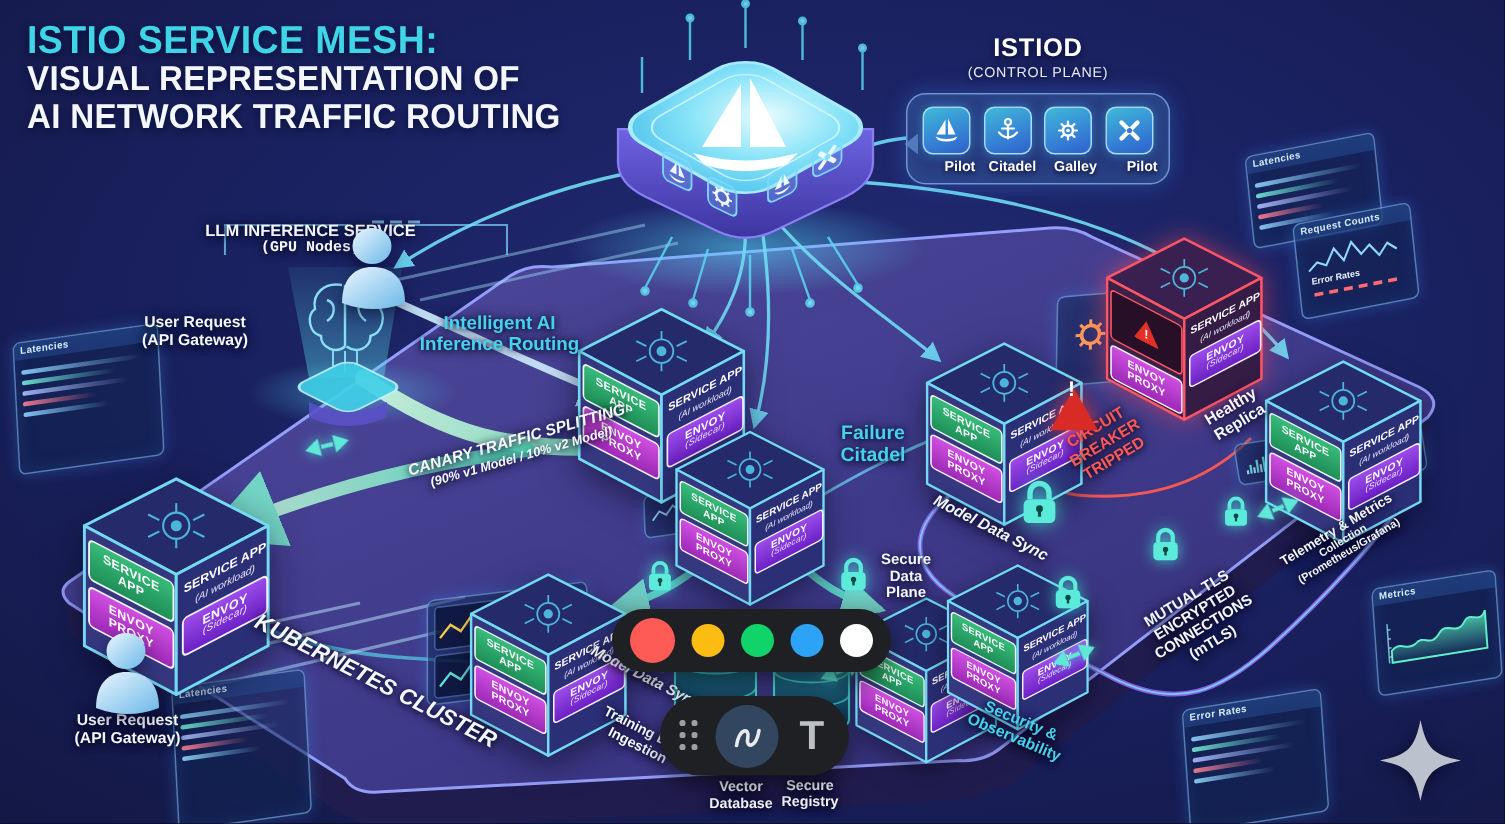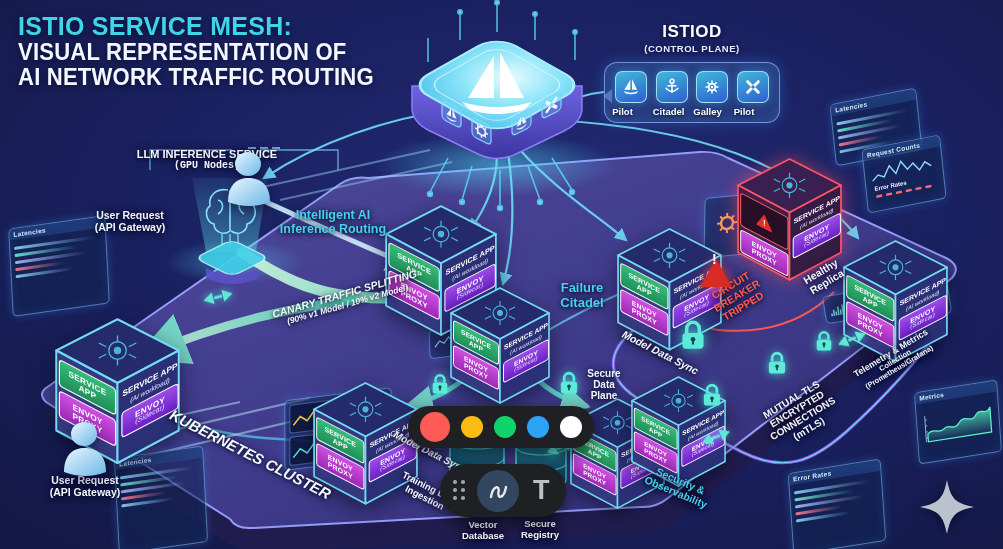--- a/index.html
+++ b/index.html
@@ -9,26 +9,26 @@
       radial-gradient(900px 500px at 55% 40%, #222b74 0%, #1a2160 45%, #12163f 100%);
   }
   svg{display:block}
   
   #title{position:absolute;left:18px;top:12px;line-height:1.08;transform:scaleX(.96);transform-origin:left top;z-index:20}
   #title .t1{color:#3fd4e8;font-size:26px;font-weight:800;letter-spacing:.3px;text-shadow:0 2px 6px rgba(0,10,40,.7)}
   #title .t2{color:#f4f7ff;font-size:23px;font-weight:800;letter-spacing:.2px;text-shadow:0 2px 6px rgba(0,10,40,.7)}
   
   #istiod{position:absolute;left:604px;top:22px;width:176px;text-align:center;z-index:20}
   #istiod .it{color:#fff;font-weight:800;font-size:17px;letter-spacing:.5px;text-shadow:0 2px 5px rgba(0,0,30,.8)}
-  #istiod .is{color:#e8eeff;font-weight:700;font-size:9.5px;letter-spacing:.5px;margin-top:1px;text-shadow:0 1px 4px rgba(0,0,30,.8)}
+  #istiod .is{color:#e8eeff;font-weight:400;font-size:9.5px;letter-spacing:.5px;margin-top:1px;text-shadow:0 1px 4px rgba(0,0,30,.8)}
   #istiod .box{position:relative;margin-top:8px;background:rgba(52,86,150,.45);border:1px solid rgba(150,200,255,.65);
     border-radius:13px;padding:8px 6px 5px;display:flex;justify-content:space-around;
     box-shadow:0 0 14px rgba(60,140,255,.35), inset 0 0 18px rgba(90,160,255,.18)}
   #istiod .box:before{content:"";position:absolute;left:-9px;top:26px;border:7px solid transparent;border-right:9px solid rgba(95,140,205,.75)}
-  .icomp{width:38px;text-align:left}
+  .icomp{width:38px;text-align:right}
   .icomp .tile{width:30px;height:30px;margin:0 auto;border-radius:7px;display:flex;align-items:center;justify-content:center;
     background:linear-gradient(160deg,#3fb9d9,#2f5fd0);border:1px solid rgba(190,240,255,.8);box-shadow:0 0 8px rgba(70,180,255,.5)}
   .icomp .lb{color:#fff;font-size:9.5px;font-weight:700;margin-top:3px;text-shadow:0 1px 3px rgba(0,0,30,.8)}
   
   .dlabel{position:absolute;font-weight:700;text-align:center;line-height:1.12;white-space:nowrap;
     text-shadow:0 1px 4px rgba(3,6,28,.9), 0 0 8px rgba(3,6,28,.5);z-index:12}
   .dlabel .lb-line{display:block}
   
   .cube{position:absolute;width:100px;height:118px;transform-origin:top left;z-index:10;
     filter:drop-shadow(0 6px 10px rgba(5,5,30,.55))}
@@ -390,21 +390,21 @@
     <div class="dlabel" style="left: 250px; top: 455px; color: rgb(244, 247, 255); font-size: 15px; transform: translate(-50%, -50%) rotate(27deg); font-style: italic;">
       <span class="lb-line">KUBERNETES CLUSTER</span>
     </div>
     <div class="dlabel" style="left: 430px; top: 452px; color: rgb(244, 247, 255); font-size: 10px; transform: translate(-50%, -50%) rotate(27deg); font-style: italic;">
       <span class="lb-line">Model Data Sync</span>
     </div>
     <div class="dlabel" style="left: 427px; top: 493px; color: rgb(244, 247, 255); font-size: 9.5px; transform: translate(-50%, -50%) rotate(27deg);">
       <span class="lb-line">Training Data</span>
       <span class="lb-line">Ingestion</span>
     </div>
-    <div class="dlabel" style="left: 483px; top: 531px; color: rgb(244, 247, 255); font-size: 9.5px; transform: translate(-50%, -50%) rotate(0deg);">
+    <div class="dlabel" style="left: 494px; top: 531px; color: rgb(244, 247, 255); font-size: 9.5px; transform: translate(-50%, -50%) rotate(0deg);">
       <span class="lb-line">Vector</span>
       <span class="lb-line">Database</span>
     </div>
     <div class="dlabel" style="left: 540px; top: 530px; color: rgb(244, 247, 255); font-size: 9.5px; transform: translate(-50%, -50%) rotate(0deg);">
       <span class="lb-line">Secure</span>
       <span class="lb-line">Registry</span>
     </div>
     <div class="dlabel" style="left: 678px; top: 487px; color: rgb(68, 210, 236); font-size: 10.5px; transform: translate(-50%, -50%) rotate(23deg);">
       <span class="lb-line">Security &amp;</span>
       <span class="lb-line">Observability</span>

